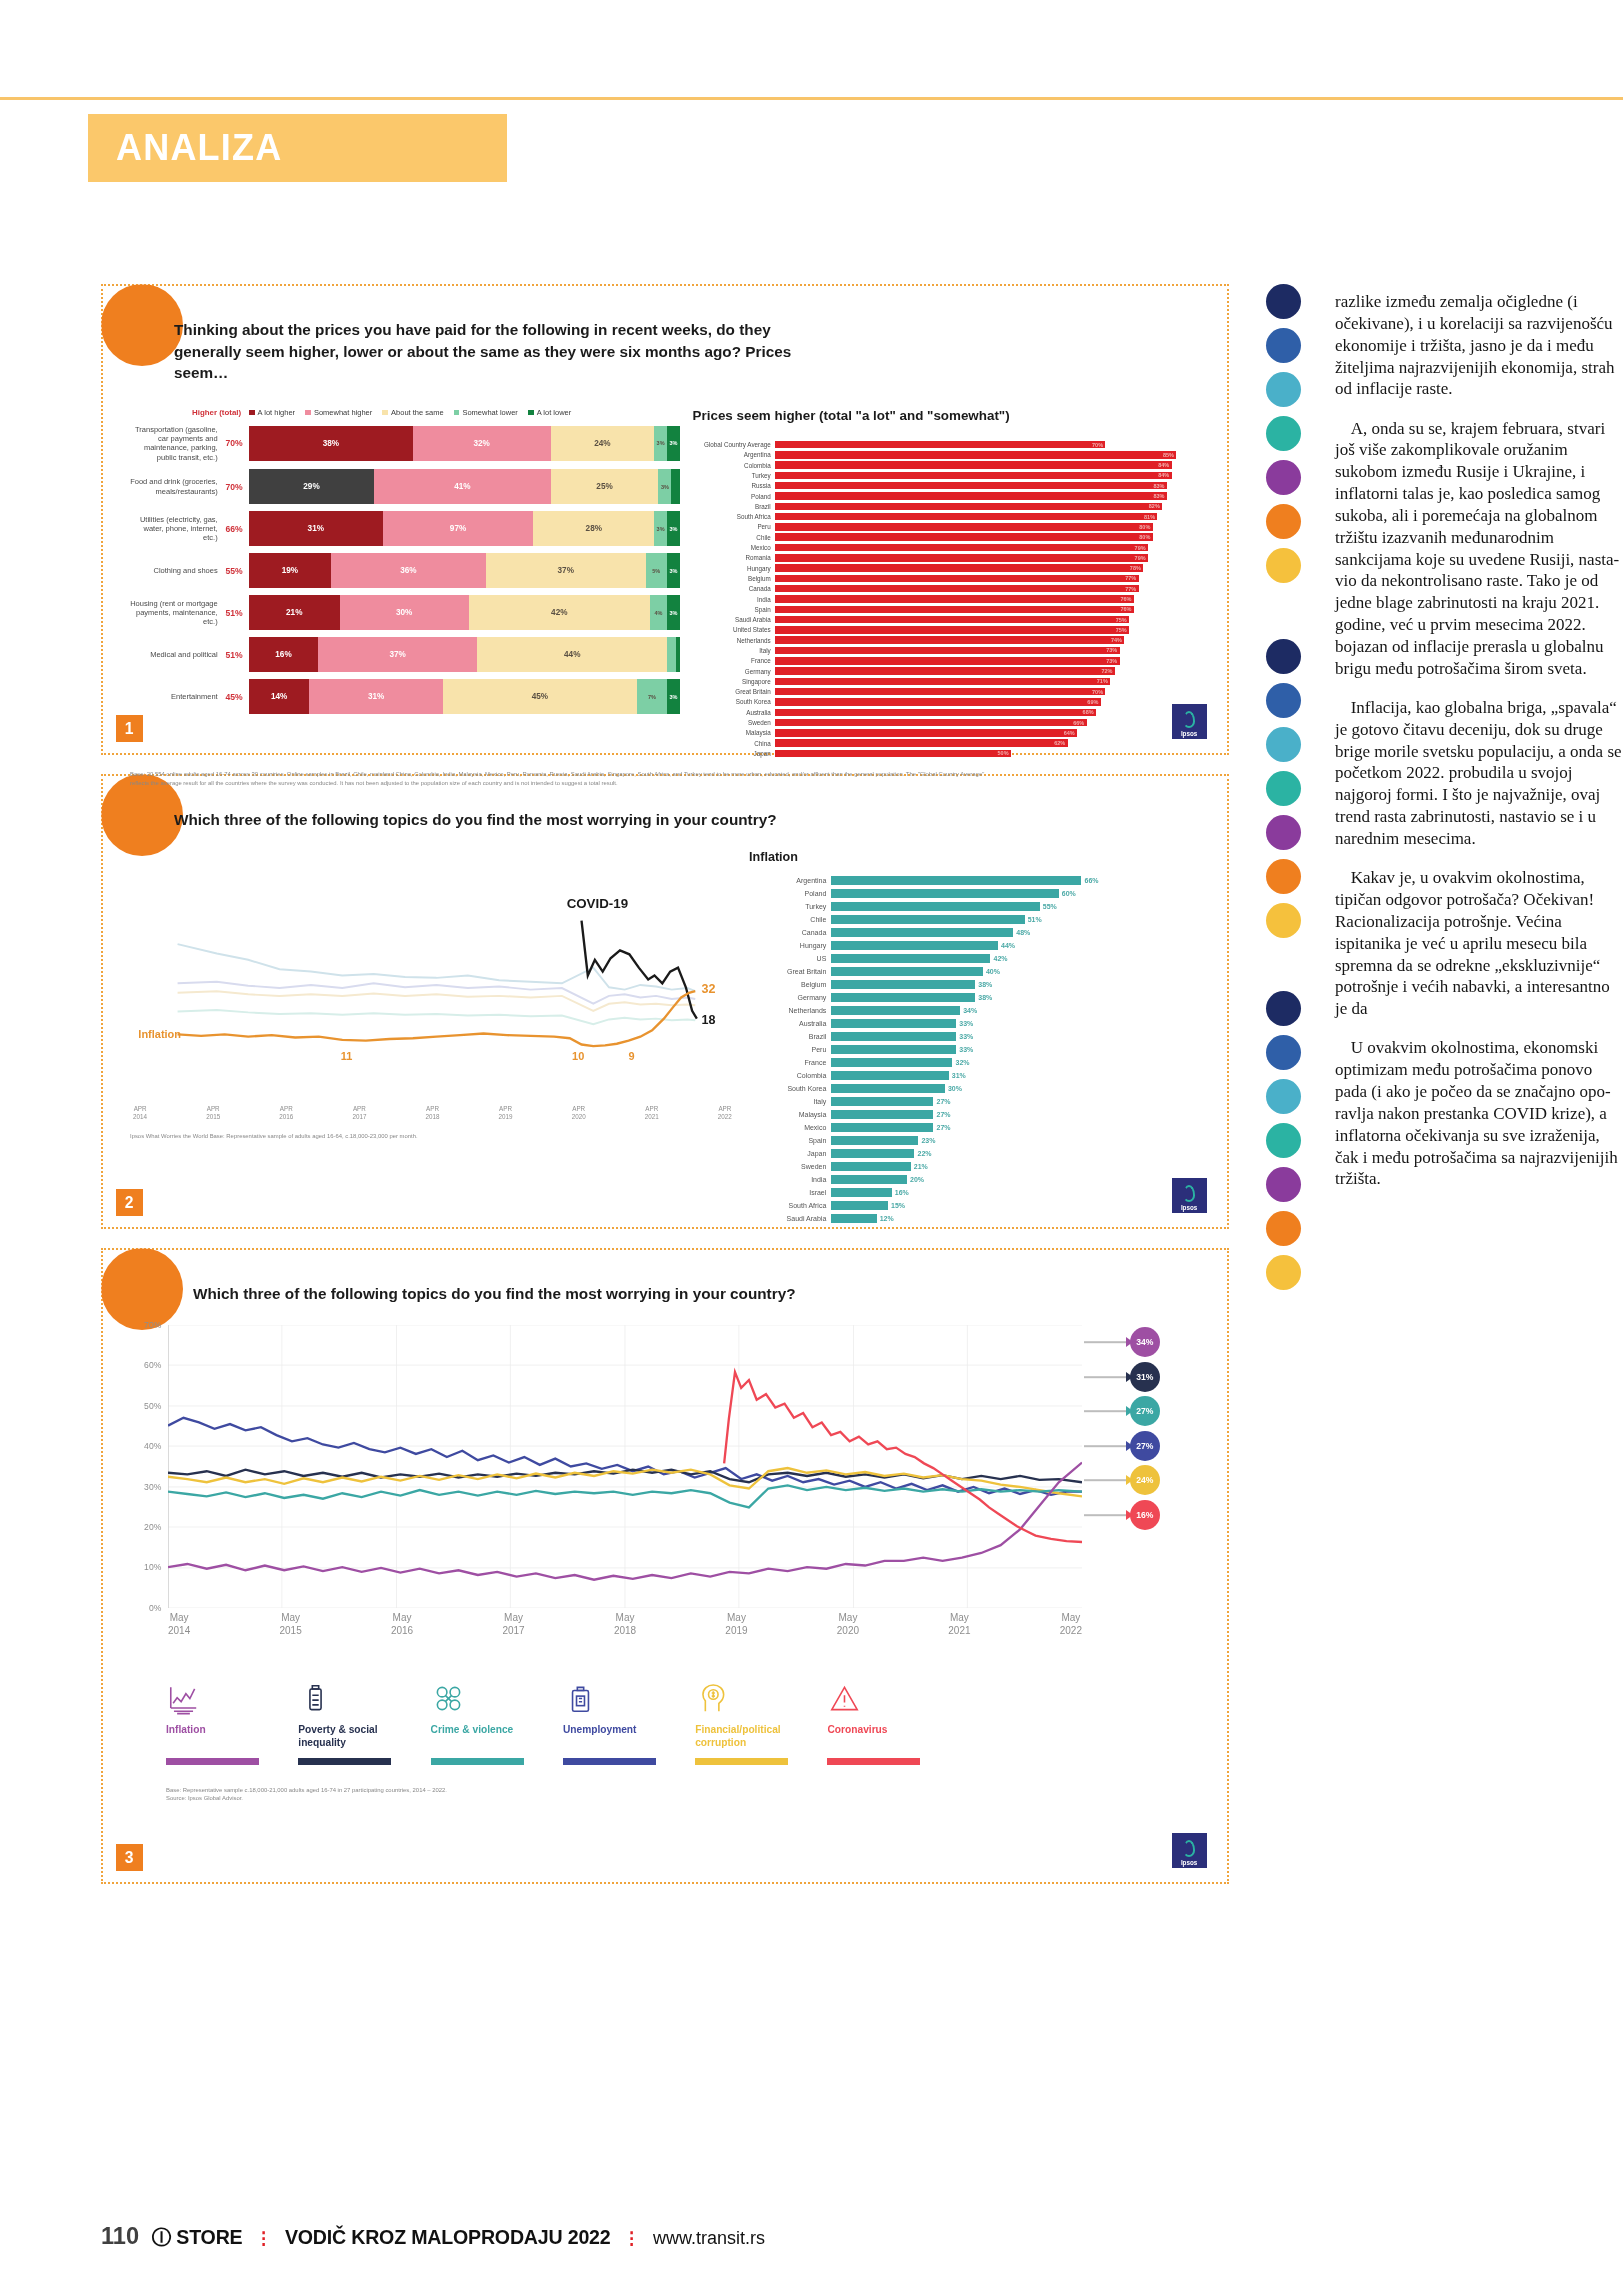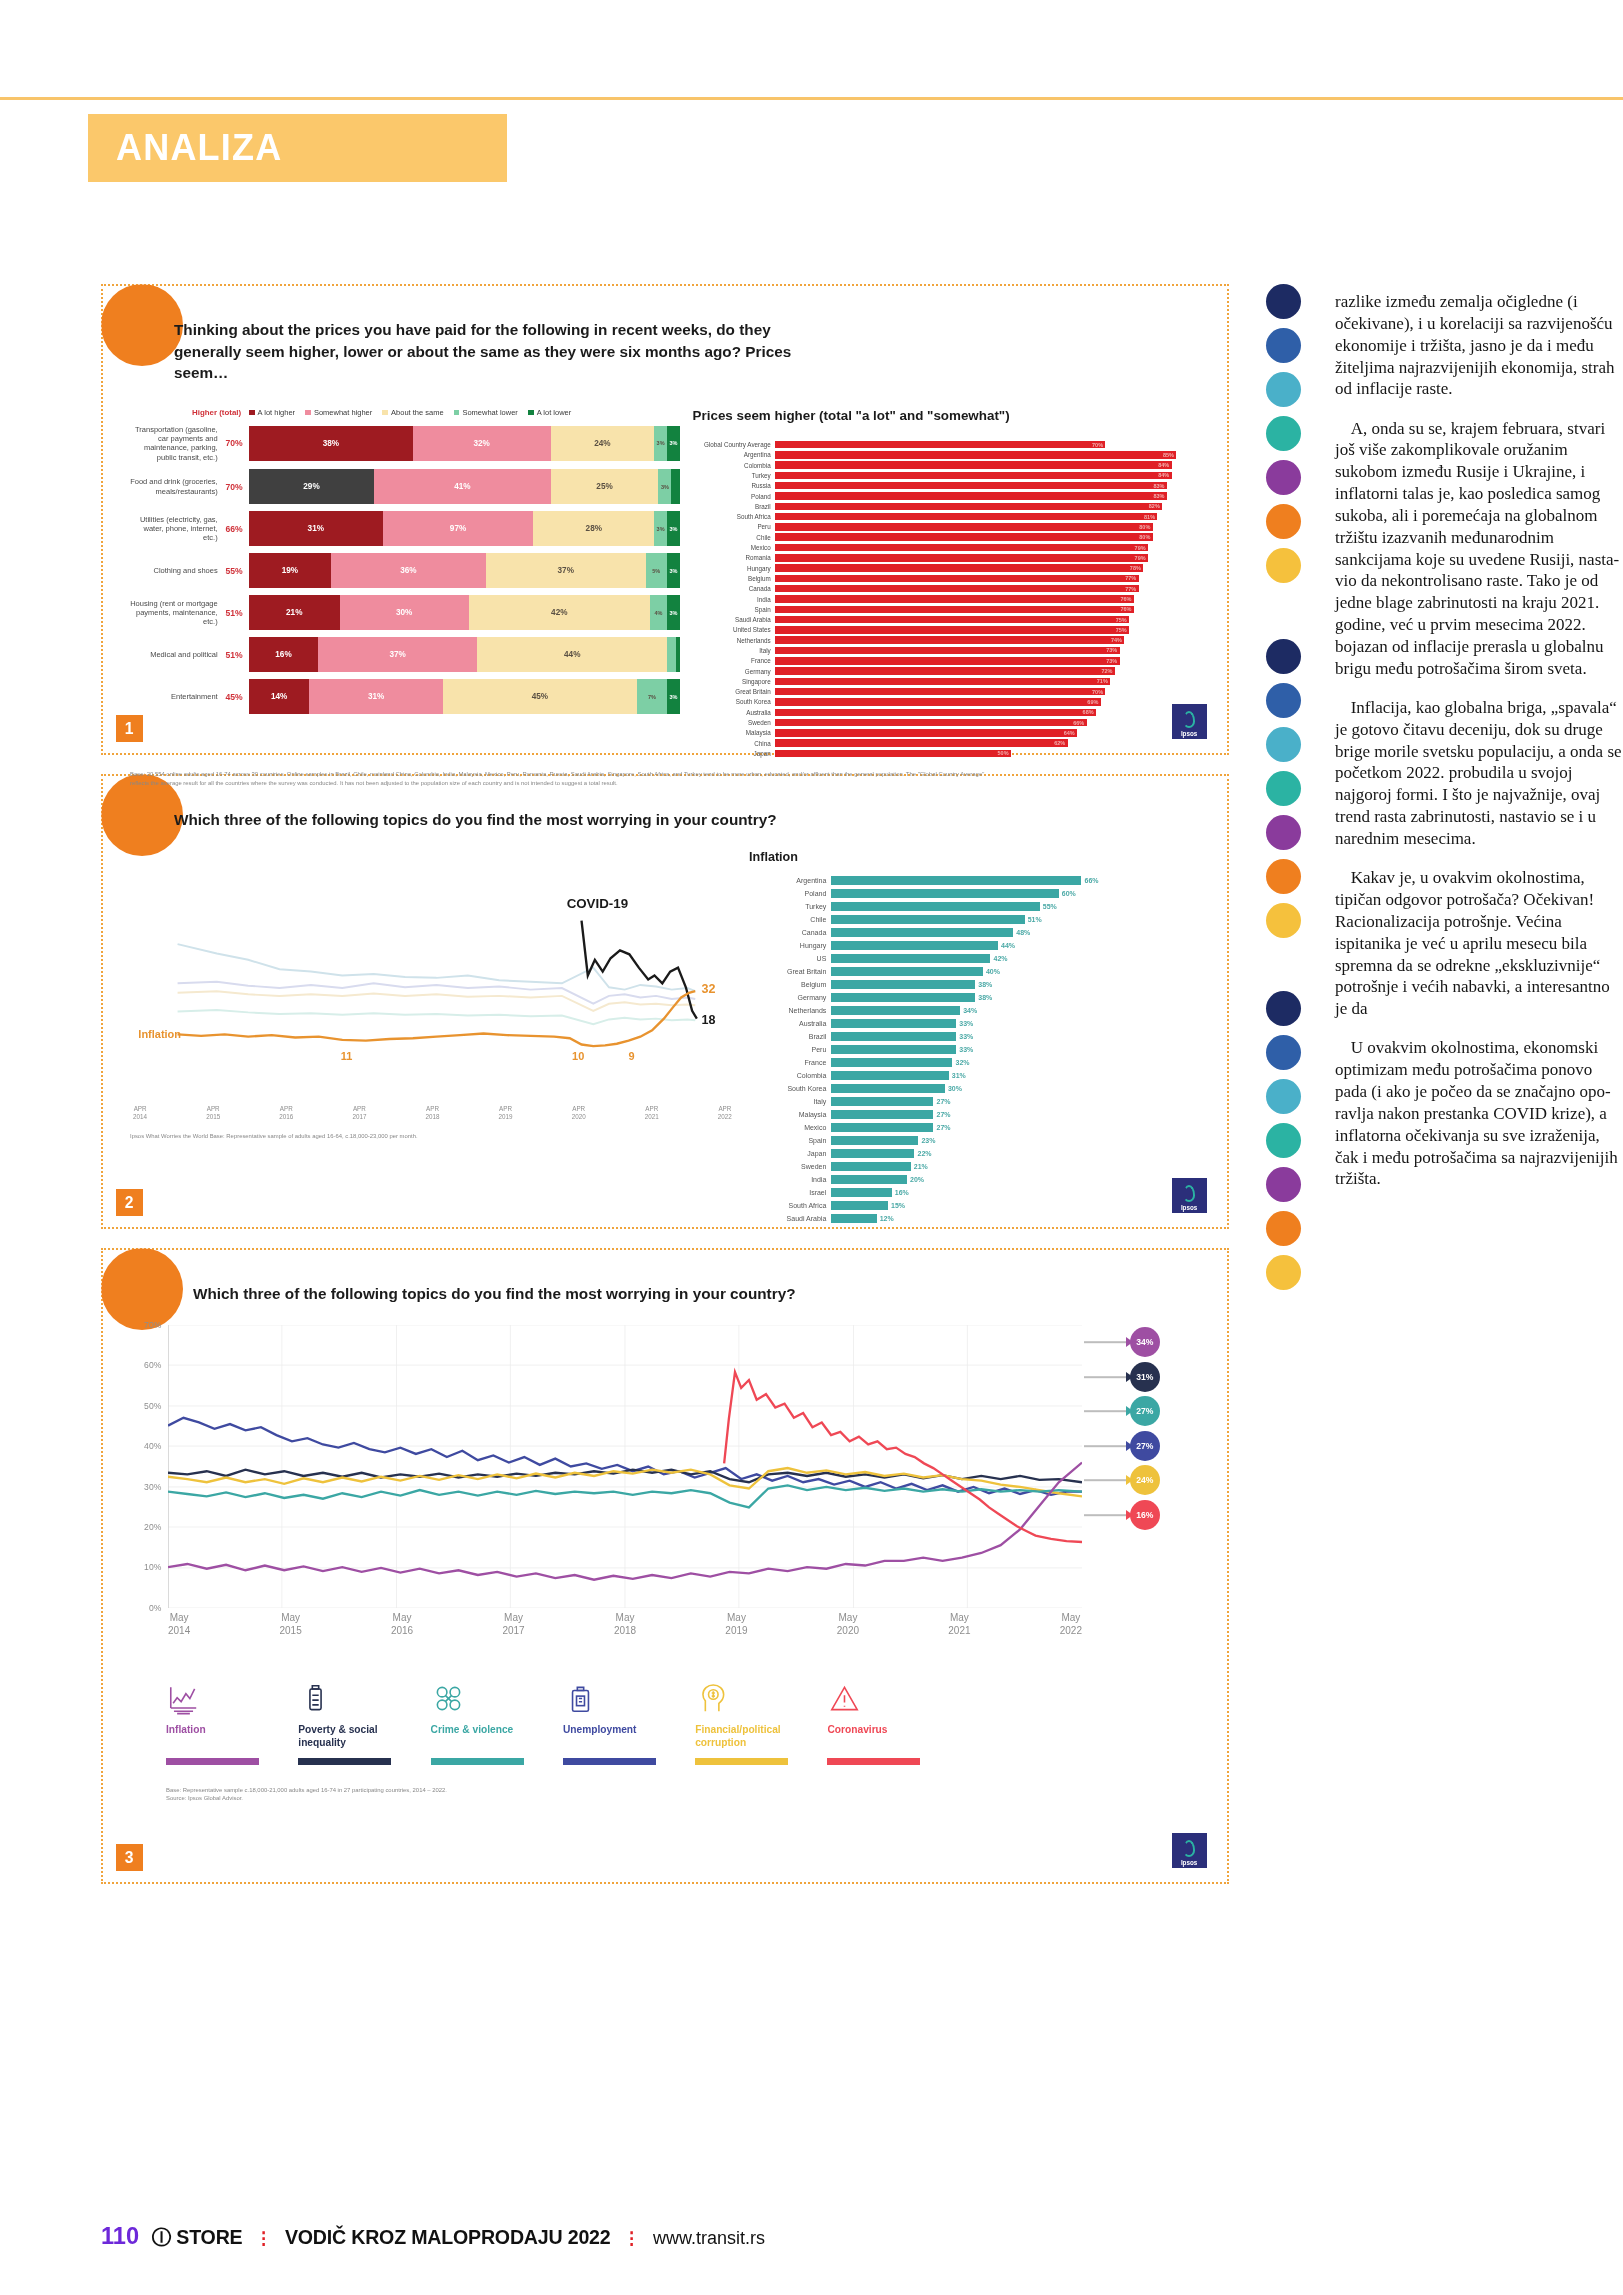--- a/index.html
+++ b/index.html
@@ -182,21 +182,21 @@
 
   
   .rail { position: absolute; left: 1266px; top: 284px; width: 38px; height: 1739px; }
   .rail .dot { position: absolute; width: 35px; height: 35px; border-radius: 50%; left: 0; }
 
   
   .footer {
     position: absolute; left: 101px; bottom: 44px;
     display: flex; align-items: baseline; gap: 12.6px;
   }
-  .footer .pg { font-size: 23.6px; font-weight: bold; color: #6d28d9; }
+  .footer .pg { font-size: 23.6px; font-weight: bold; color: #404040; }
   .footer .brand { font-size: 19.6px; font-weight: bold; color: #111; letter-spacing: -0.2px; }
   .footer .sep { color: #e02026; font-weight: bold; font-size: 17.3px; }
   .footer .url { font-size: 18px; color: #111; }
 </style>
 </head>
 <body>
 
 <div class="page">
 
   <div class="header-band"></div>

